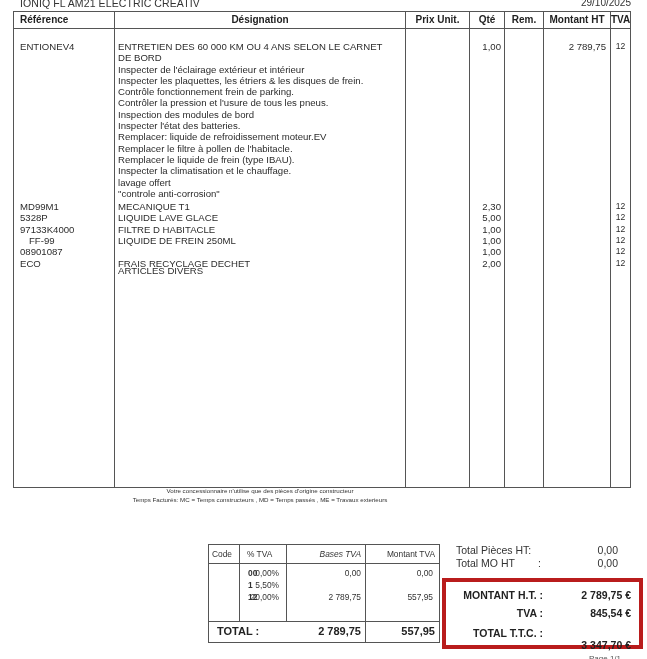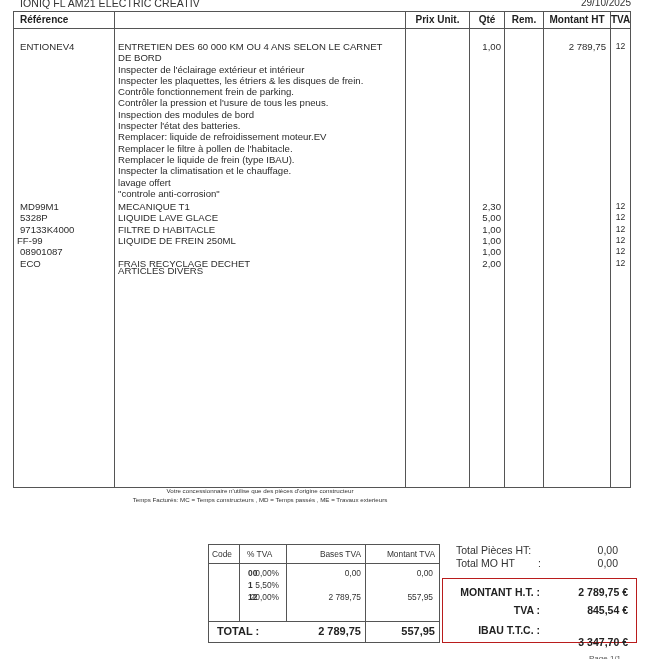--- a/index.html
+++ b/index.html
@@ -27,21 +27,21 @@
     
     .vat { left: 208px; top: 544px; width: 230px; height: 97px; border: 1px solid #555; }
     .vat .hd { position: absolute; top: 0; height: 18px; font-size: 8.4px; display: flex; align-items: center; color: #333; }
     .vat .v { position: absolute; width: 1px; background: #555; }
     .vat .h { position: absolute; left: 0; right: 0; height: 1px; background: #555; }
     .vat .cell { position: absolute; font-size: 8.4px; line-height: 12px; color: #333; }
     .vat .bold { font-weight: bold; padding-left: 31px; }
     .vat .total { position: absolute; font-size: 11px; font-weight: bold; color: #222; }
 
     .sub { font-size: 10.5px; color: #333; }
-    .box { left: 442px; top: 578px; width: 193px; height: 63px; border: 1px solid #b91c1c; }
+    .box { left: 442px; top: 578px; width: 193px; height: 63px; border: 4px solid #b91c1c; }
     .box .lab { position: absolute; right: 96px; font-size: 10.5px; font-weight: bold; color: #222; text-align: right; white-space: nowrap; }
     .box .val { position: absolute; right: 8px; font-size: 10.5px; font-weight: bold; color: #222; text-align: right; white-space: nowrap; }
     .page { right: 26px; top: 654px; font-size: 8px; color: #555; }
   </style>
 </head>
 <body>
 
 <div class="abs vehicle">IONIQ FL AM21 ELECTRIC CREATIV</div>
 <div class="abs date">29/10/2025</div>
 
@@ -52,20 +52,21 @@
   <div class="vline" style="left:0;"></div>
   <div class="vline" style="left:101px;"></div>
   <div class="vline" style="left:392px;"></div>
   <div class="vline" style="left:456px;"></div>
   <div class="vline" style="left:491px;"></div>
   <div class="vline" style="left:530px;"></div>
   <div class="vline" style="left:597px;"></div>
   <div class="vline" style="left:617px;"></div>
 
   <div class="hdr" style="left:1px; width:100px; justify-content:flex-start; padding-left:6px; box-sizing:border-box;">Référence</div>
+  <div class="hdr" style="left:102px; width:290px;">Désignation</div>
   <div class="hdr" style="left:393px; width:63px;text-align:center;">Prix Unit.</div>
   <div class="hdr" style="left:457px; width:34px;">Qté</div>
   <div class="hdr" style="left:492px; width:38px;">Rem.</div>
   <div class="hdr" style="left:531px; width:66px;">Montant HT</div>
   <div class="hdr" style="left:598px; width:19px;">TVA</div>
 
   <div class="col-text" style="left:7px; top:30px;">ENTIONEV4</div>
   <div class="col-text" style="left:105px; top:30px;">ENTRETIEN DES 60 000 KM OU 4 ANS SELON LE CARNET
 DE BORD
 Inspecter de l'éclairage extérieur et intérieur
@@ -93,21 +94,21 @@
       <div class="col-text " style="left:7px; top:201.3px;">5328P</div>
       <div class="col-text " style="left:105px; top:201.3px;">LIQUIDE LAVE GLACE</div>
       <div class="col-text num" style="left:457px; width:31px; top:201.3px;">5,00</div>
       <div class="col-text num" style="left:531px; width:62px; top:201.3px;"></div>
       <div class="col-text ctr" style="left:598px; width:19px; top:201.3px; font-size:8.6px;">12</div>
       <div class="col-text " style="left:7px; top:212.6px;">97133K4000</div>
       <div class="col-text " style="left:105px; top:212.6px;">FILTRE D HABITACLE</div>
       <div class="col-text num" style="left:457px; width:31px; top:212.6px;">1,00</div>
       <div class="col-text num" style="left:531px; width:62px; top:212.6px;"></div>
       <div class="col-text ctr" style="left:598px; width:19px; top:212.6px; font-size:8.6px;">12</div>
-      <div class="col-text " style="left:4px; top:223.9px;">FF-99</div>
+      <div class="col-text " style="left:16px; top:223.9px;">FF-99</div>
       <div class="col-text " style="left:105px; top:223.9px;">LIQUIDE DE FREIN 250ML</div>
       <div class="col-text num" style="left:457px; width:31px; top:223.9px;">1,00</div>
       <div class="col-text num" style="left:531px; width:62px; top:223.9px;"></div>
       <div class="col-text ctr" style="left:598px; width:19px; top:223.9px; font-size:8.6px;">12</div>
       <div class="col-text " style="left:7px; top:235.2px;">08901087</div>
       <div class="col-text " style="left:105px; top:235.2px;margin-top:19px;">ARTICLES DIVERS</div>
       <div class="col-text num" style="left:457px; width:31px; top:235.2px;">1,00</div>
       <div class="col-text num" style="left:531px; width:62px; top:235.2px;"></div>
       <div class="col-text ctr" style="left:598px; width:19px; top:235.2px; font-size:8.6px;">12</div>
       <div class="col-text " style="left:7px; top:246.5px;">ECO</div>
@@ -123,21 +124,21 @@
 
 <div class="abs vat">
   <div class="h" style="top:18px;"></div>
   <div class="h" style="top:76px;"></div>
   <div class="v" style="left:30px; top:0; height:76px;"></div>
   <div class="v" style="left:77px; top:0; height:76px;"></div>
   <div class="v" style="left:156px; top:0; height:97px;"></div>
 
   <div class="hd" style="left:3px;">Code</div>
   <div class="hd" style="left:38px;">% TVA</div>
-  <div class="hd" style="right:78px; justify-content:flex-end;">Bases TVA</div>
+  <div class="hd" style="right:78px; justify-content:flex-end;font-style:italic;">Bases TVA</div>
   <div class="hd" style="right:4px; justify-content:flex-end;">Montant TVA</div>
 
   <div id="vat-rows">
       <div class="cell bold" style="left:8px; top:22px;">00</div>
       <div class="cell" style="right:160px; top:22px; text-align:right;">0,00%</div>
       <div class="cell" style="right:78px; top:22px; text-align:right;">0,00</div>
       <div class="cell" style="right:6px; top:22px; text-align:right;">0,00</div>
       <div class="cell bold" style="left:8px; top:34px;">1</div>
       <div class="cell" style="right:160px; top:34px; text-align:right;">5,50%</div>
       <div class="cell" style="right:78px; top:34px; text-align:right;"></div>
@@ -157,17 +158,17 @@
 <div class="abs sub" style="right:29px; top:544px;">0,00</div>
 <div class="abs sub" style="left:456px; top:557px;">Total MO HT</div>
 <div class="abs sub" style="left:538px; top:557px;">:</div>
 <div class="abs sub" style="right:29px; top:557px;">0,00</div>
 
 <div class="abs box">
   <div class="lab" style="top:7px;">MONTANT H.T. :</div>
   <div class="val" style="top:7px;">2 789,75 €</div>
   <div class="lab" style="top:25px;">TVA :</div>
   <div class="val" style="top:25px;">845,54 €</div>
-  <div class="lab" style="top:45px;">IBAU T.T.C. :</div>
+  <div class="lab" style="top:45px;">TOTAL T.T.C. :</div>
   <div class="val" style="top:57px;margin-left:7px;">3 347,70 €</div>
 </div>
 
 <div class="abs page">Page 1/1</div>
 
 </body></html>

